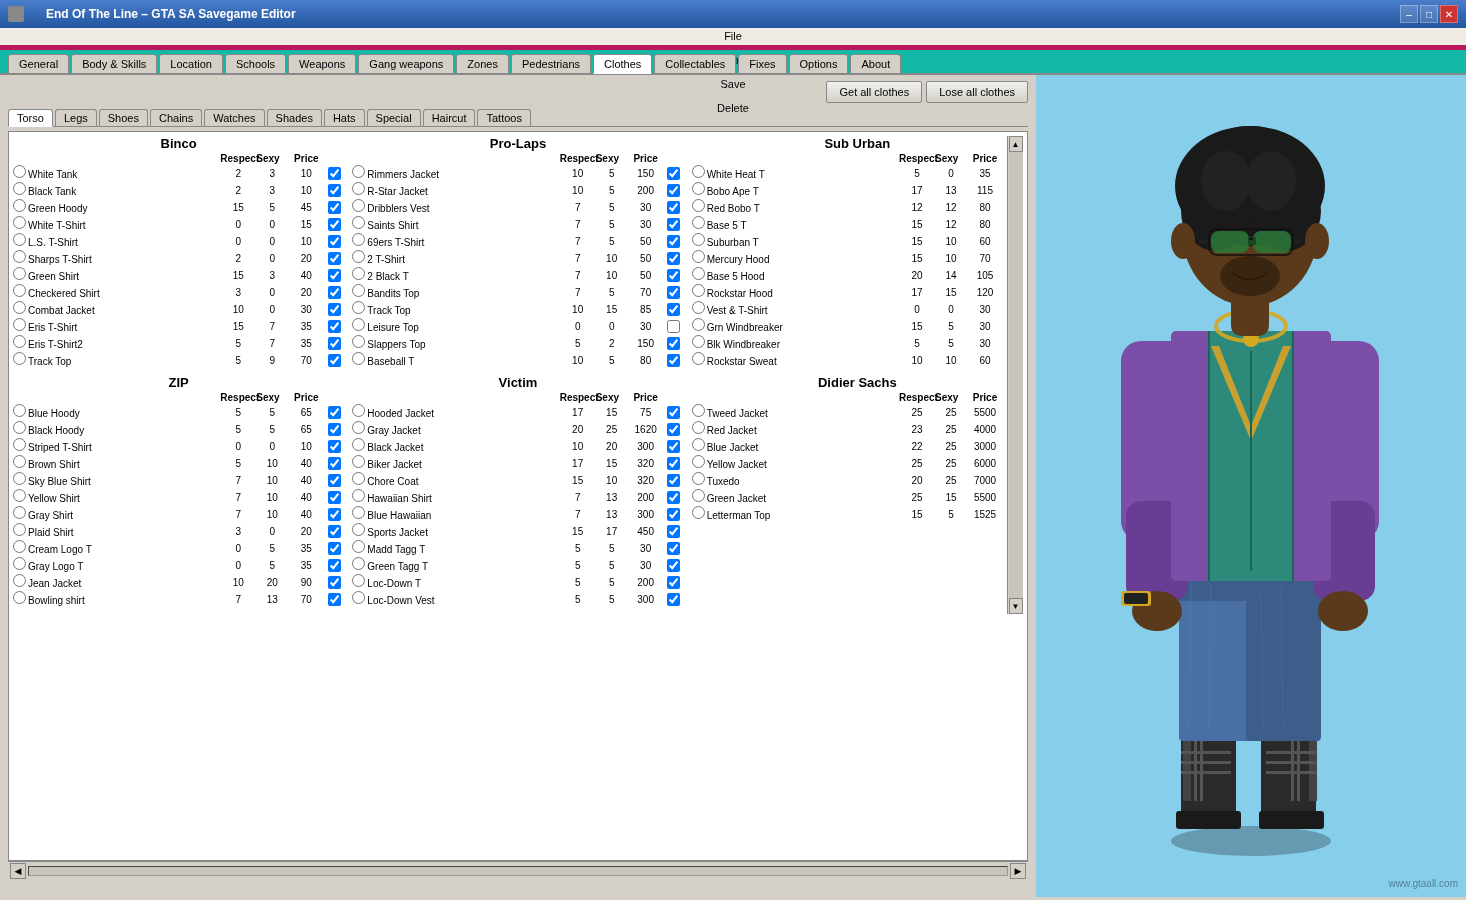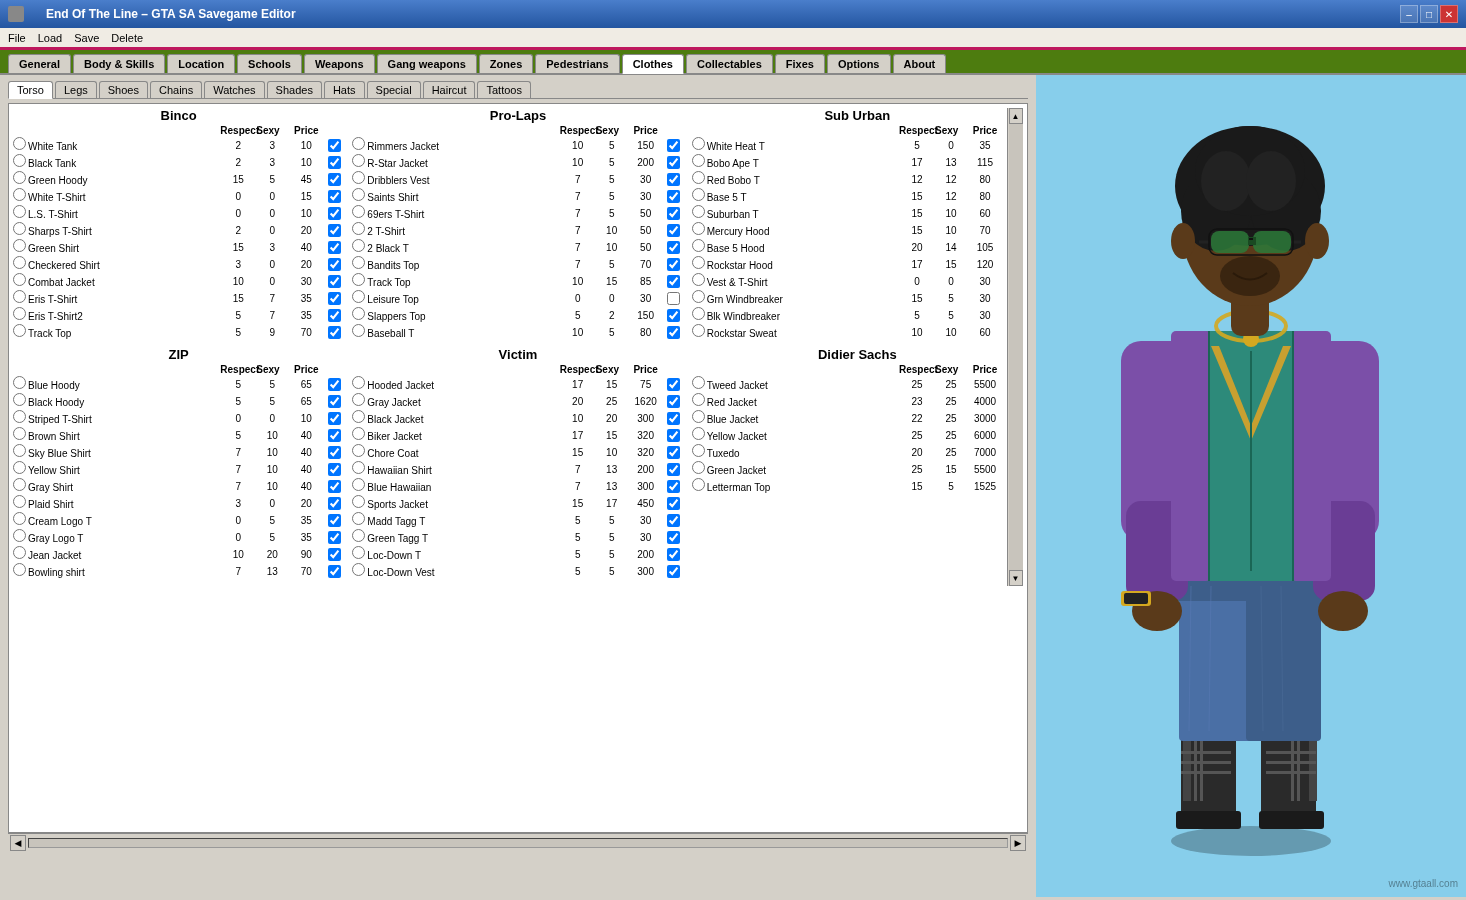--- a/index.html
+++ b/index.html
@@ -27,30 +27,29 @@
     .title-btn {
       width: 18px; height: 18px; border: 1px solid rgba(255,255,255,0.3);
       background: rgba(255,255,255,0.15); color: white; font-size: 10px;
       display: flex; align-items: center; justify-content: center; cursor: pointer;
     }
     .title-btn.close { background: #cc3333; }
     .menu-bar {
       background: #f0ece4;
       padding: 2px 8px;
       display: flex; gap: 12px;
-      border-bottom: 3px solid #be185d;
-      height: 22px; align-items: center;
+      border-bottom: 5px solid #be185d;
+      height: 22px; align-items: center; flex-direction: column;
     }
     .menu-item { cursor: pointer; font-size: 11px; }
     .tabs-nav {
-      background: #4d7c0f;
+      background: #14b8a6;
       padding: 4px 8px 0;
       display: flex; gap: 2px;
       border-bottom: 2px solid #888;
-      font-weight: bold;
     }
     .tab {
       padding: 3px 10px;
       background: #d4d0c8;
       border: 1px solid #888;
       border-bottom: none;
       cursor: pointer;
       font-size: 11px;
       border-radius: 3px 3px 0 0;
     }
@@ -225,20 +224,24 @@
   <div class="tab">Collectables</div>
   <div class="tab">Fixes</div>
   <div class="tab">Options</div>
   <div class="tab">About</div>
 </div>
 
 <div class="main-content">
 
   <div class="left-panel">
 
+    <div class="top-buttons">
+      <button class="btn">Get all clothes</button>
+      <button class="btn">Lose all clothes</button>
+    </div>
 
     <div class="sub-tabs">
       <div class="sub-tab active">Torso</div>
       <div class="sub-tab">Legs</div>
       <div class="sub-tab">Shoes</div>
       <div class="sub-tab">Chains</div>
       <div class="sub-tab">Watches</div>
       <div class="sub-tab">Shades</div>
       <div class="sub-tab">Hats</div>
       <div class="sub-tab">Special</div>

